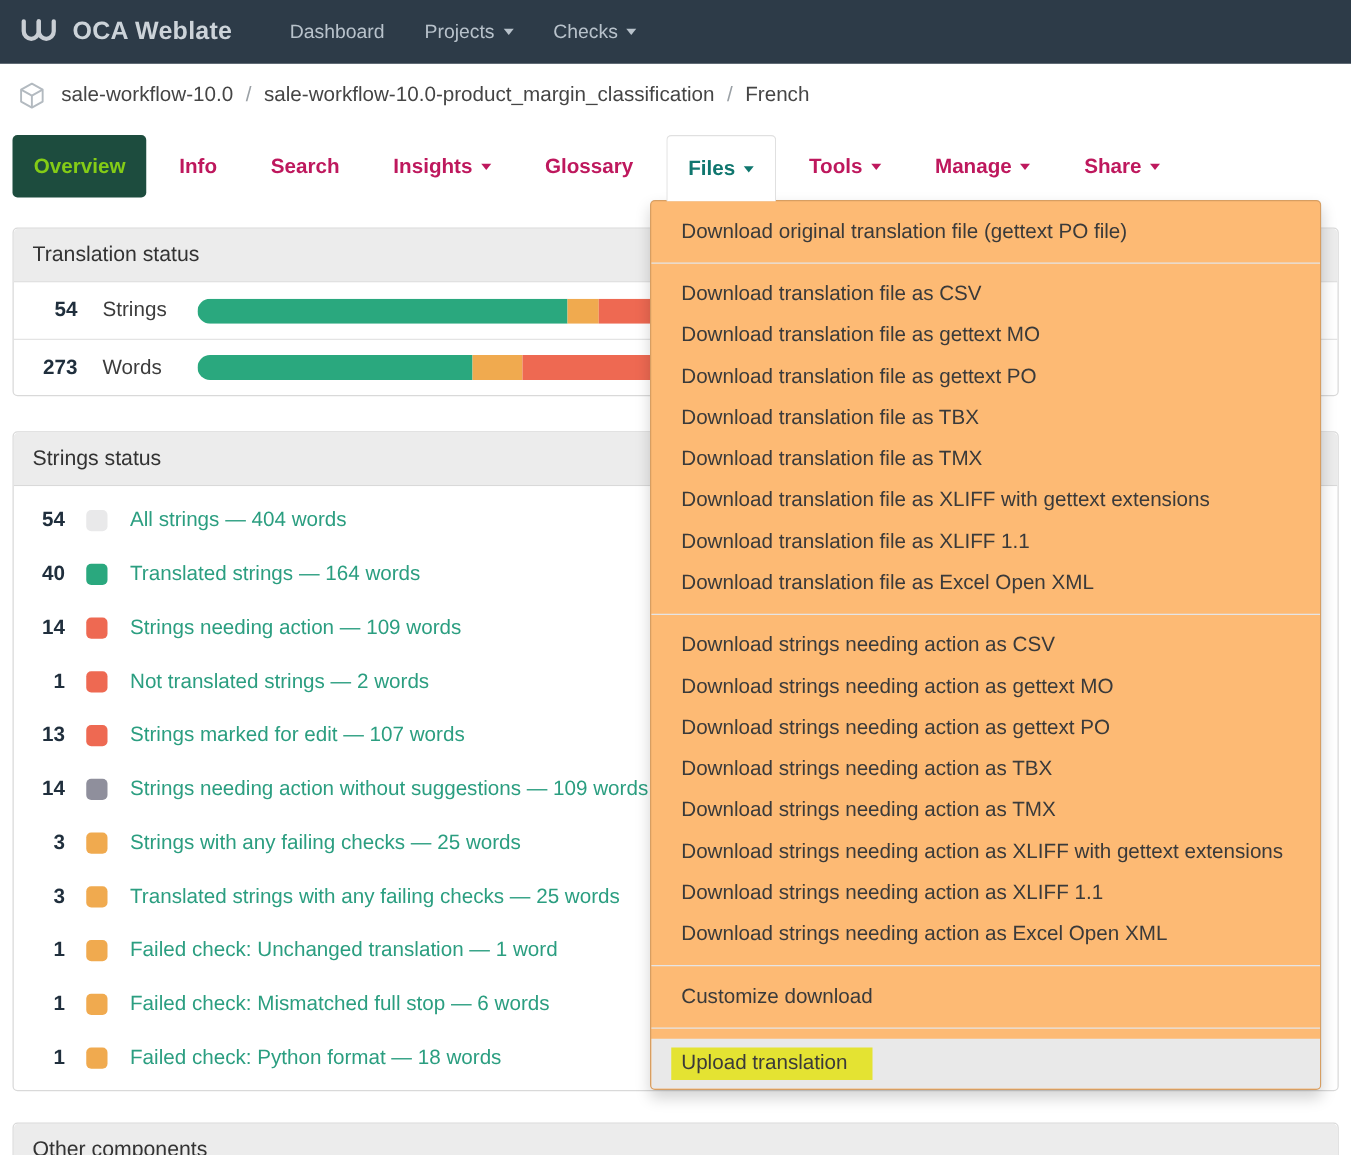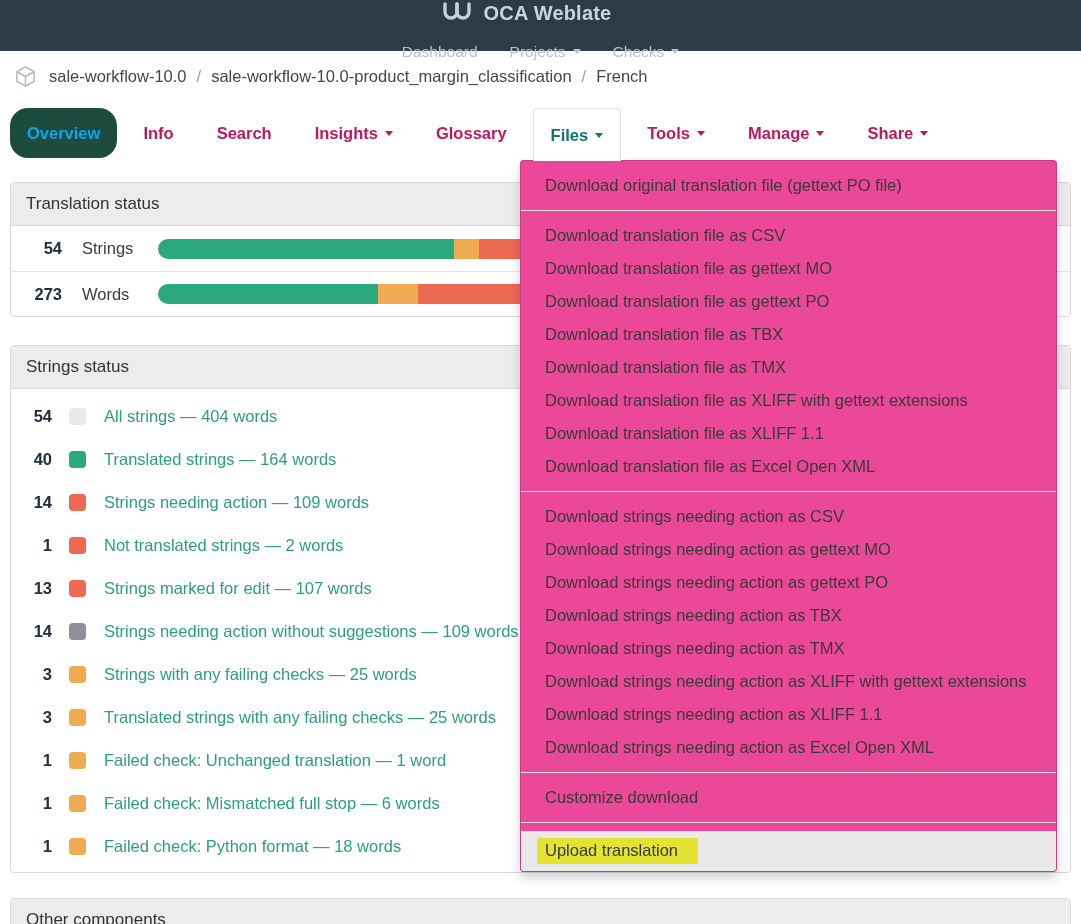--- a/index.html
+++ b/index.html
@@ -6,21 +6,21 @@
   html,body { background:#fff; }
   body { font-family:"Liberation Sans","DejaVu Sans",sans-serif; }
   #screen {
     position:relative; width:1081px; height:924px; overflow:hidden;
     background:#fff; color:#3a3a3a;
   }
 
   
   .navbar {
     position:absolute; top:0; left:0; width:1081px; height:51px;
-    background:#2d3b48; display:flex; align-items:center; padding:0 14px;flex-direction:column;
+    background:#2d3b48; display:flex; align-items:center; padding:0 14px;
   }
   .brand { display:flex; align-items:center; margin-right:30px; cursor:pointer; }
   .brand svg { display:block; margin-right:10px; }
   .brand-text { color:#ccd3d9; font-size:20px; font-weight:700; letter-spacing:.2px; }
   .nav-item {
     color:#b8c2cb; font-size:15.5px; padding:0 16px; line-height:51px;
     display:flex; align-items:center; cursor:pointer; white-space:nowrap;
   }
   .caret {
     display:inline-block; width:0; height:0; margin-left:7px;
@@ -41,21 +41,21 @@
   
   .tabs {
     position:absolute; top:108px; left:10px; height:53px;
     display:flex; align-items:flex-start; z-index:12;
   }
   .tab {
     height:50px; line-height:50px; padding:0 17px; margin-right:9px;
     font-size:16.5px; font-weight:600; color:#be185d; border-radius:4px;
     cursor:pointer; white-space:nowrap; display:flex; align-items:center;
   }
-  .tab.active { background:#1d4c3e; color:#0ea5e9;border-radius:18px; }
+  .tab.active { background:#1d4c3e; color:#84cc16; }
   .tab.open {
     background:#fff; color:#0f766e; height:53px;
     border:1px solid #e0e0e0; border-bottom:none;
     border-radius:4px 4px 0 0; position:relative; z-index:12;
   }
 
   
   .panel {
     position:absolute; left:10px; width:1061px; background:#fff;
     border:1px solid #d9d9d9; border-radius:4px;
@@ -81,21 +81,21 @@
 
   .s-list { padding:6px 0 4px; }
   .s-row { display:flex; align-items:center; height:43px; padding:0 15px; }
   .s-count { width:26px; text-align:right; font-weight:700; font-size:16.5px; color:#202f3d; }
   .s-square { width:17px; height:17px; border-radius:4px; margin-left:17px; flex:none; }
   .s-link { margin-left:18px; font-size:16.5px; color:#2b9e80; text-decoration:none; cursor:pointer; white-space:nowrap; }
 
   
   .dropdown {
     position:absolute; top:160px; left:520px; width:537px; z-index:11;
-    background:#ec4899; border:1px solid rgba(0,0,0,.15); border-radius:4px;
+    background:#fdba74; border:1px solid rgba(0,0,0,.15); border-radius:4px;
     box-shadow:0 6px 12px rgba(0,0,0,.175); padding-top:8px; overflow:hidden;
   }
   .menu-item {
     padding:5px 24px; font-size:16.5px; line-height:23px; color:#3a3a3a;
     cursor:pointer; white-space:nowrap;
   }
   .menu-divider { height:1px; background:#e5e5e5; margin:8px 0; overflow:hidden; }
   .menu-item.upload-row { background:#e9e9e9; padding:8px 24px 9px; }
   .upload-highlight { padding:3px 20px 5px 8px; margin-left:-8px; }
 </style>

